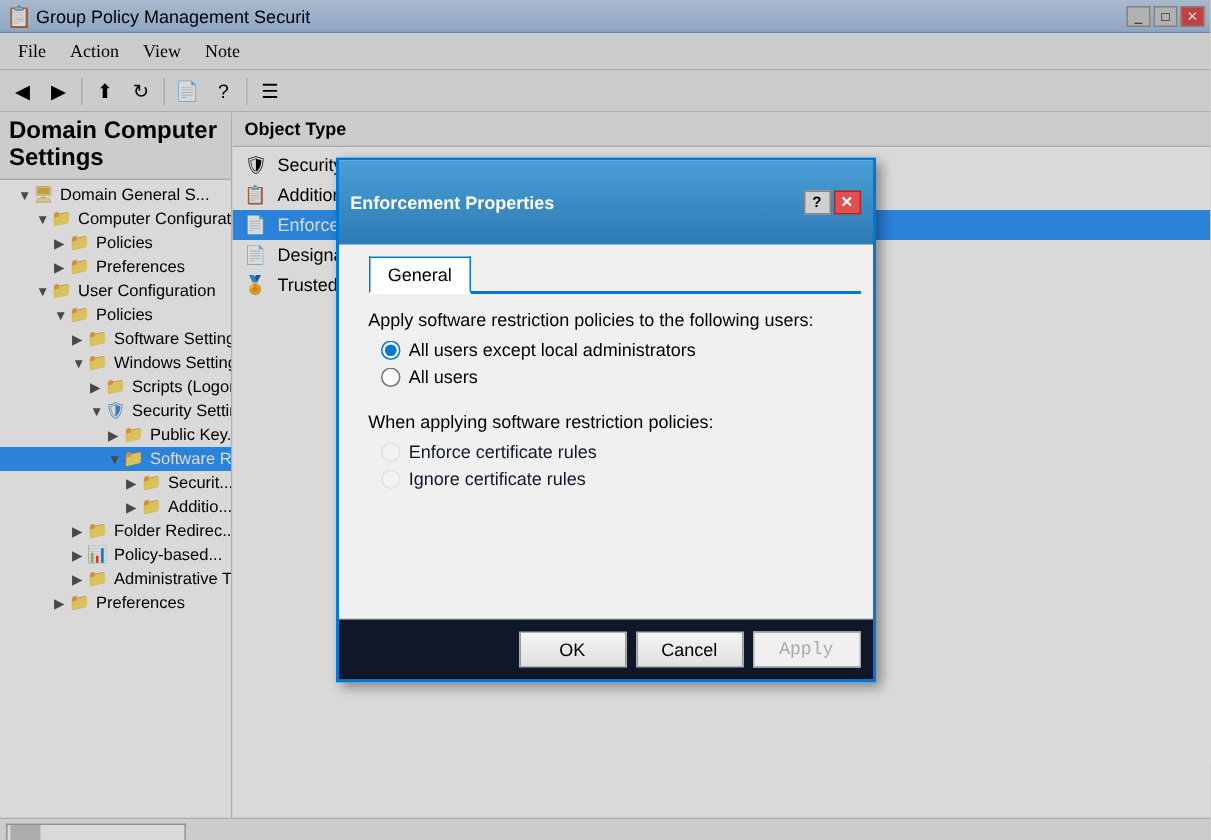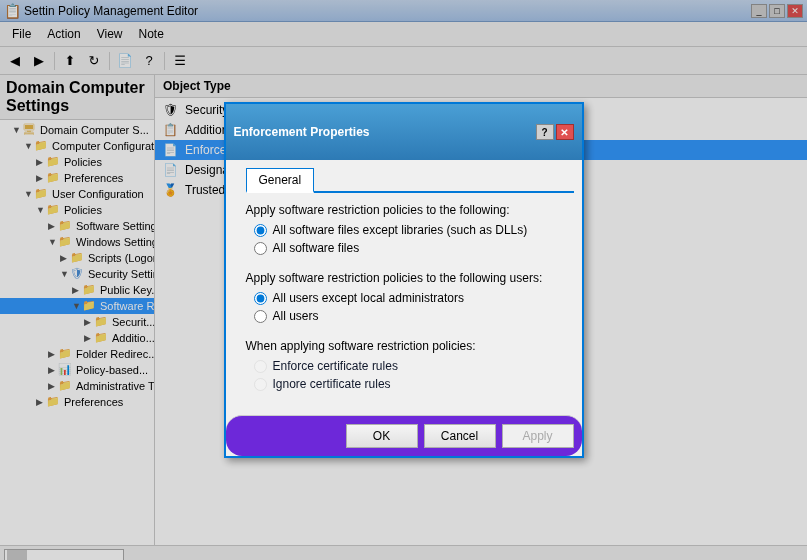--- a/index.html
+++ b/index.html
@@ -54,20 +54,21 @@
     }
 
     
     .menu-bar {
       background: #f0f0f0;
       height: 20px;
       display: flex;
       align-items: center;
       padding: 12px 4px;
       border-bottom: 1px solid #ccc;
+      font-family: Liberation Serif, serif;
     }
     .menu-item {
       padding: 2px 8px;
       font-size: 12px;
       cursor: pointer;
     }
 
     
     .toolbar {
       background: #f0f0f0;
@@ -321,45 +322,45 @@
     .radio-option.disabled input { opacity: 0.4; }
     .radio-option.disabled .radio-label { color: #0f172a; }
 
     
     .modal-footer {
       padding: 8px;
       display: flex;
       justify-content: flex-end;
       gap: 6px;
       border-top: 1px solid #ccc;
-      background: #6d28d9;
-      border-radius: 16px;
+      background: #0f172a;
     }
     .win-btn {
       min-width: 72px;
       height: 24px;
       background: linear-gradient(to bottom, #f5f5f5, #e0e0e0);
       border: 1px solid #adadad;
       font-size: 12px;
       cursor: pointer;
       padding: 0 12px;
     }
     .win-btn.disabled {
       color: #aaa;
       cursor: default;
       background: #f0f0f0;
+      font-family: Liberation Mono, monospace;
     }
   </style>
 </head>
 <body>
 
 <div class="title-bar">
   <div class="title-bar-left">
     <span class="title-bar-icon" style="background:none;font-size:14px;">📋</span>
-    <span class="title-bar-text">Settin Policy Management Editor</span>
+    <span class="title-bar-text">Group Policy Management Securit</span>
   </div>
   <div class="title-bar-controls">
     <div class="tb-btn">_</div>
     <div class="tb-btn">□</div>
     <div class="tb-btn" style="background:#e05050;color:#fff;">✕</div>
   </div>
 </div>
 
 <div class="menu-bar">
   <span class="menu-item">File</span>
@@ -384,21 +385,21 @@
 <div class="main-area">
 
   <div class="tree-panel">
     <div class="tree-header">Domain Computer Settings</div>
     <div class="tree-body">
 
       <div class="tree-node">
         <span class="tree-indent"></span>
         <span class="tree-arrow">▼</span>
         <span class="tree-icon folder-icon">🖥</span>
-        <span style="font-size:11px;">Domain Computer S...</span>
+        <span style="font-size:11px;">Domain General S...</span>
       </div>
 
       <div class="tree-node">
         <span class="tree-indent"></span>
         <span class="tree-indent"></span>
         <span class="tree-arrow">▼</span>
         <span class="tree-icon folder-icon">📁</span>
         <span style="font-size:11px;">Computer Configurati...</span>
       </div>
 
@@ -621,31 +622,20 @@
         <div class="modal-btn close">✕</div>
       </div>
     </div>
 
     <div class="modal-body">
 
       <div class="tab-bar">
         <div class="tab active">General</div>
       </div>
 
-      <div class="form-section">
-        <div class="form-label">Apply software restriction policies to the following:</div>
-        <div class="radio-option">
-          <input type="radio" name="section1" id="r1" checked="" style="">
-          <label class="radio-label" for="r1">All software files except libraries (such as DLLs)</label>
-        </div>
-        <div class="radio-option">
-          <input type="radio" name="section1" id="r2" style="">
-          <label class="radio-label" for="r2">All software files</label>
-        </div>
-      </div>
 
 
       <div class="form-section">
         <div class="form-label">Apply software restriction policies to the following users:</div>
         <div class="radio-option">
           <input type="radio" name="section2" id="r4" checked="" style="">
           <label class="radio-label" for="r4">All users except local administrators</label>
         </div>
         <div class="radio-option">
           <input type="radio" name="section2" id="r3" style="">

